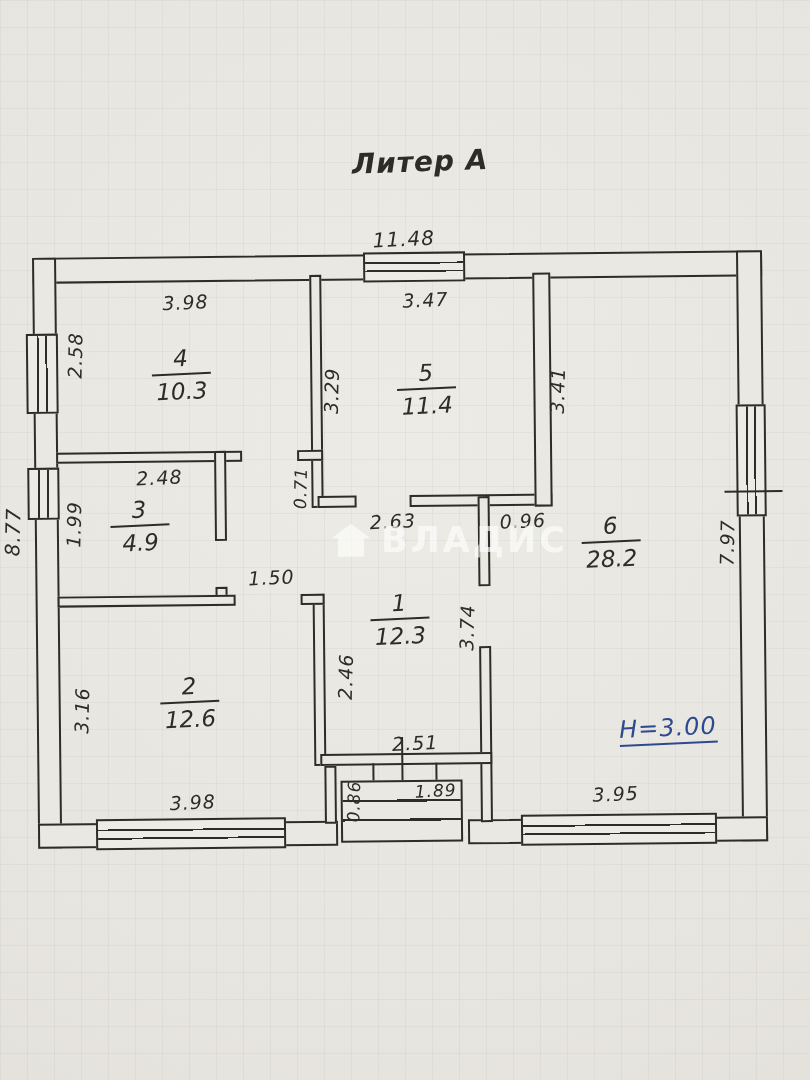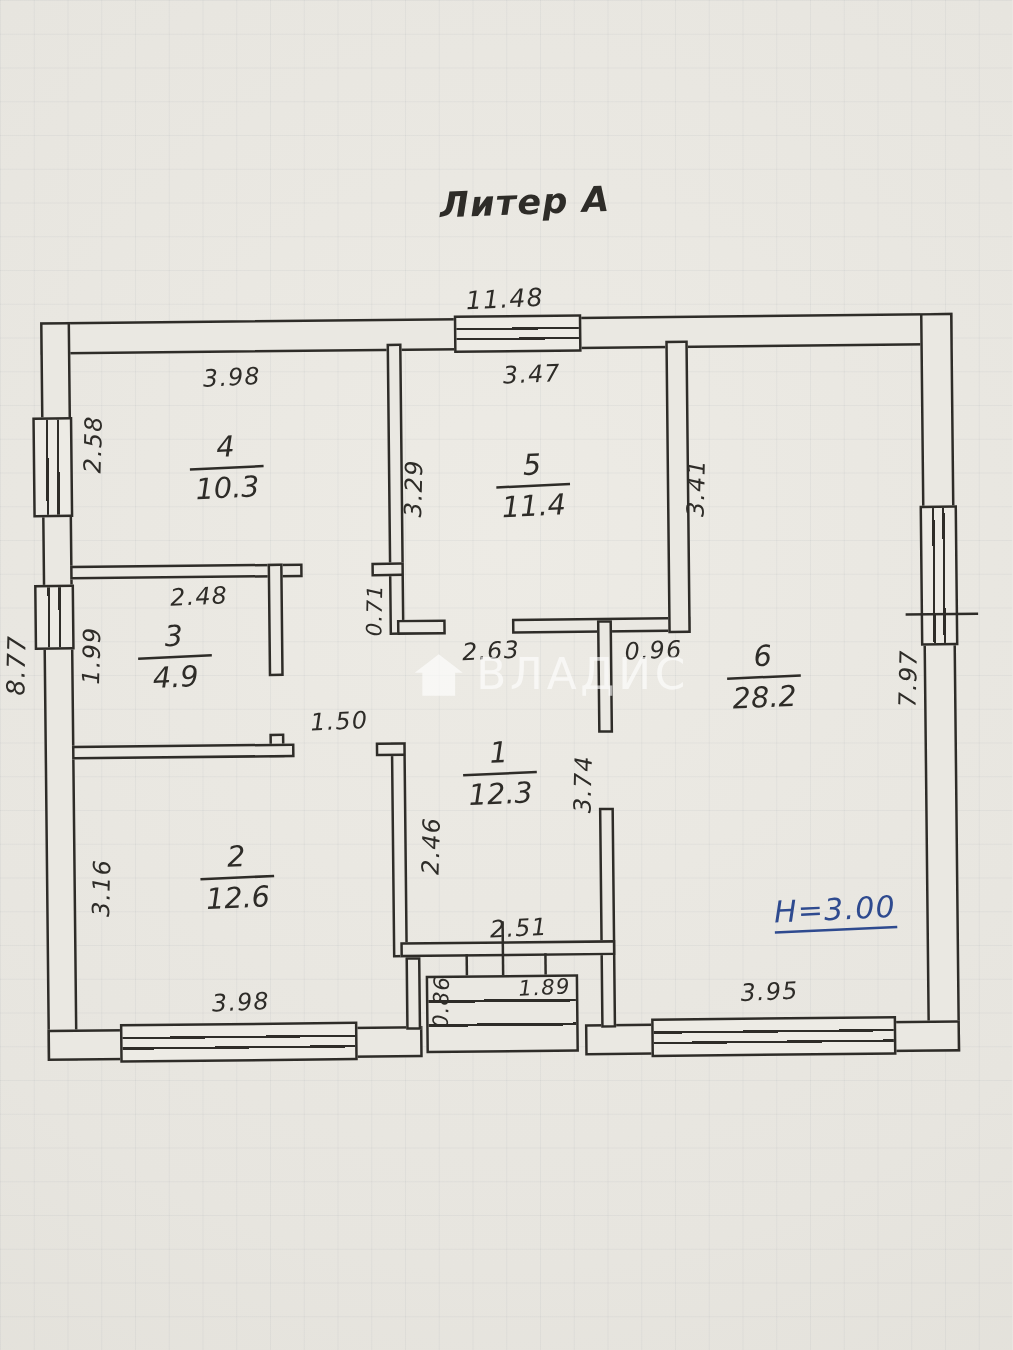--- a/index.html
+++ b/index.html
@@ -32,21 +32,21 @@
   .title{position:absolute; font-style:italic; font-weight:bold; font-size:28px; letter-spacing:1px;
     transform:translate(-50%,-50%) rotate(-1.5deg); z-index:10; white-space:nowrap;}
   .room-label{position:absolute; transform:translate(-50%,-50%) rotate(-2deg);
     display:flex; flex-direction:column; align-items:center; font-style:italic; z-index:10;}
   .room-num{font-size:23px; line-height:1.1; border-bottom:2px solid #2e2c28; padding:0 22px 2px; text-align:center;}
   .room-area{font-size:23px; padding-top:3px;}
   .h-note{position:absolute; font-style:italic; font-size:24px; letter-spacing:1px; color:#2e4a8f;
     border-bottom:2px solid #2e4a8f; padding-bottom:1px;
     transform:translate(-50%,-50%) rotate(-2deg); z-index:10; white-space:nowrap;}
   .watermark{position:absolute; left:330px; top:519px; display:flex; align-items:center; gap:9px;
-    color:rgba(255,255,255,0.62); font-weight:normal; font-size:35px; letter-spacing:3px; z-index:40; pointer-events:none;}
+    color:rgba(255,255,255,0.62); font-weight:bold; font-size:35px; letter-spacing:3px; z-index:40; pointer-events:none;}
   .wm-icon{width:42px; height:42px; fill:rgba(255,255,255,0.62);}
   .vignette{position:absolute; inset:0; z-index:30; pointer-events:none;
     background:radial-gradient(140% 120% at 50% 45%, rgba(0,0,0,0) 70%, rgba(60,60,70,0.07) 100%);}
 </style>
 </head>
 <body>
 
 <div class="page">
   <div class="grid"></div>
 

